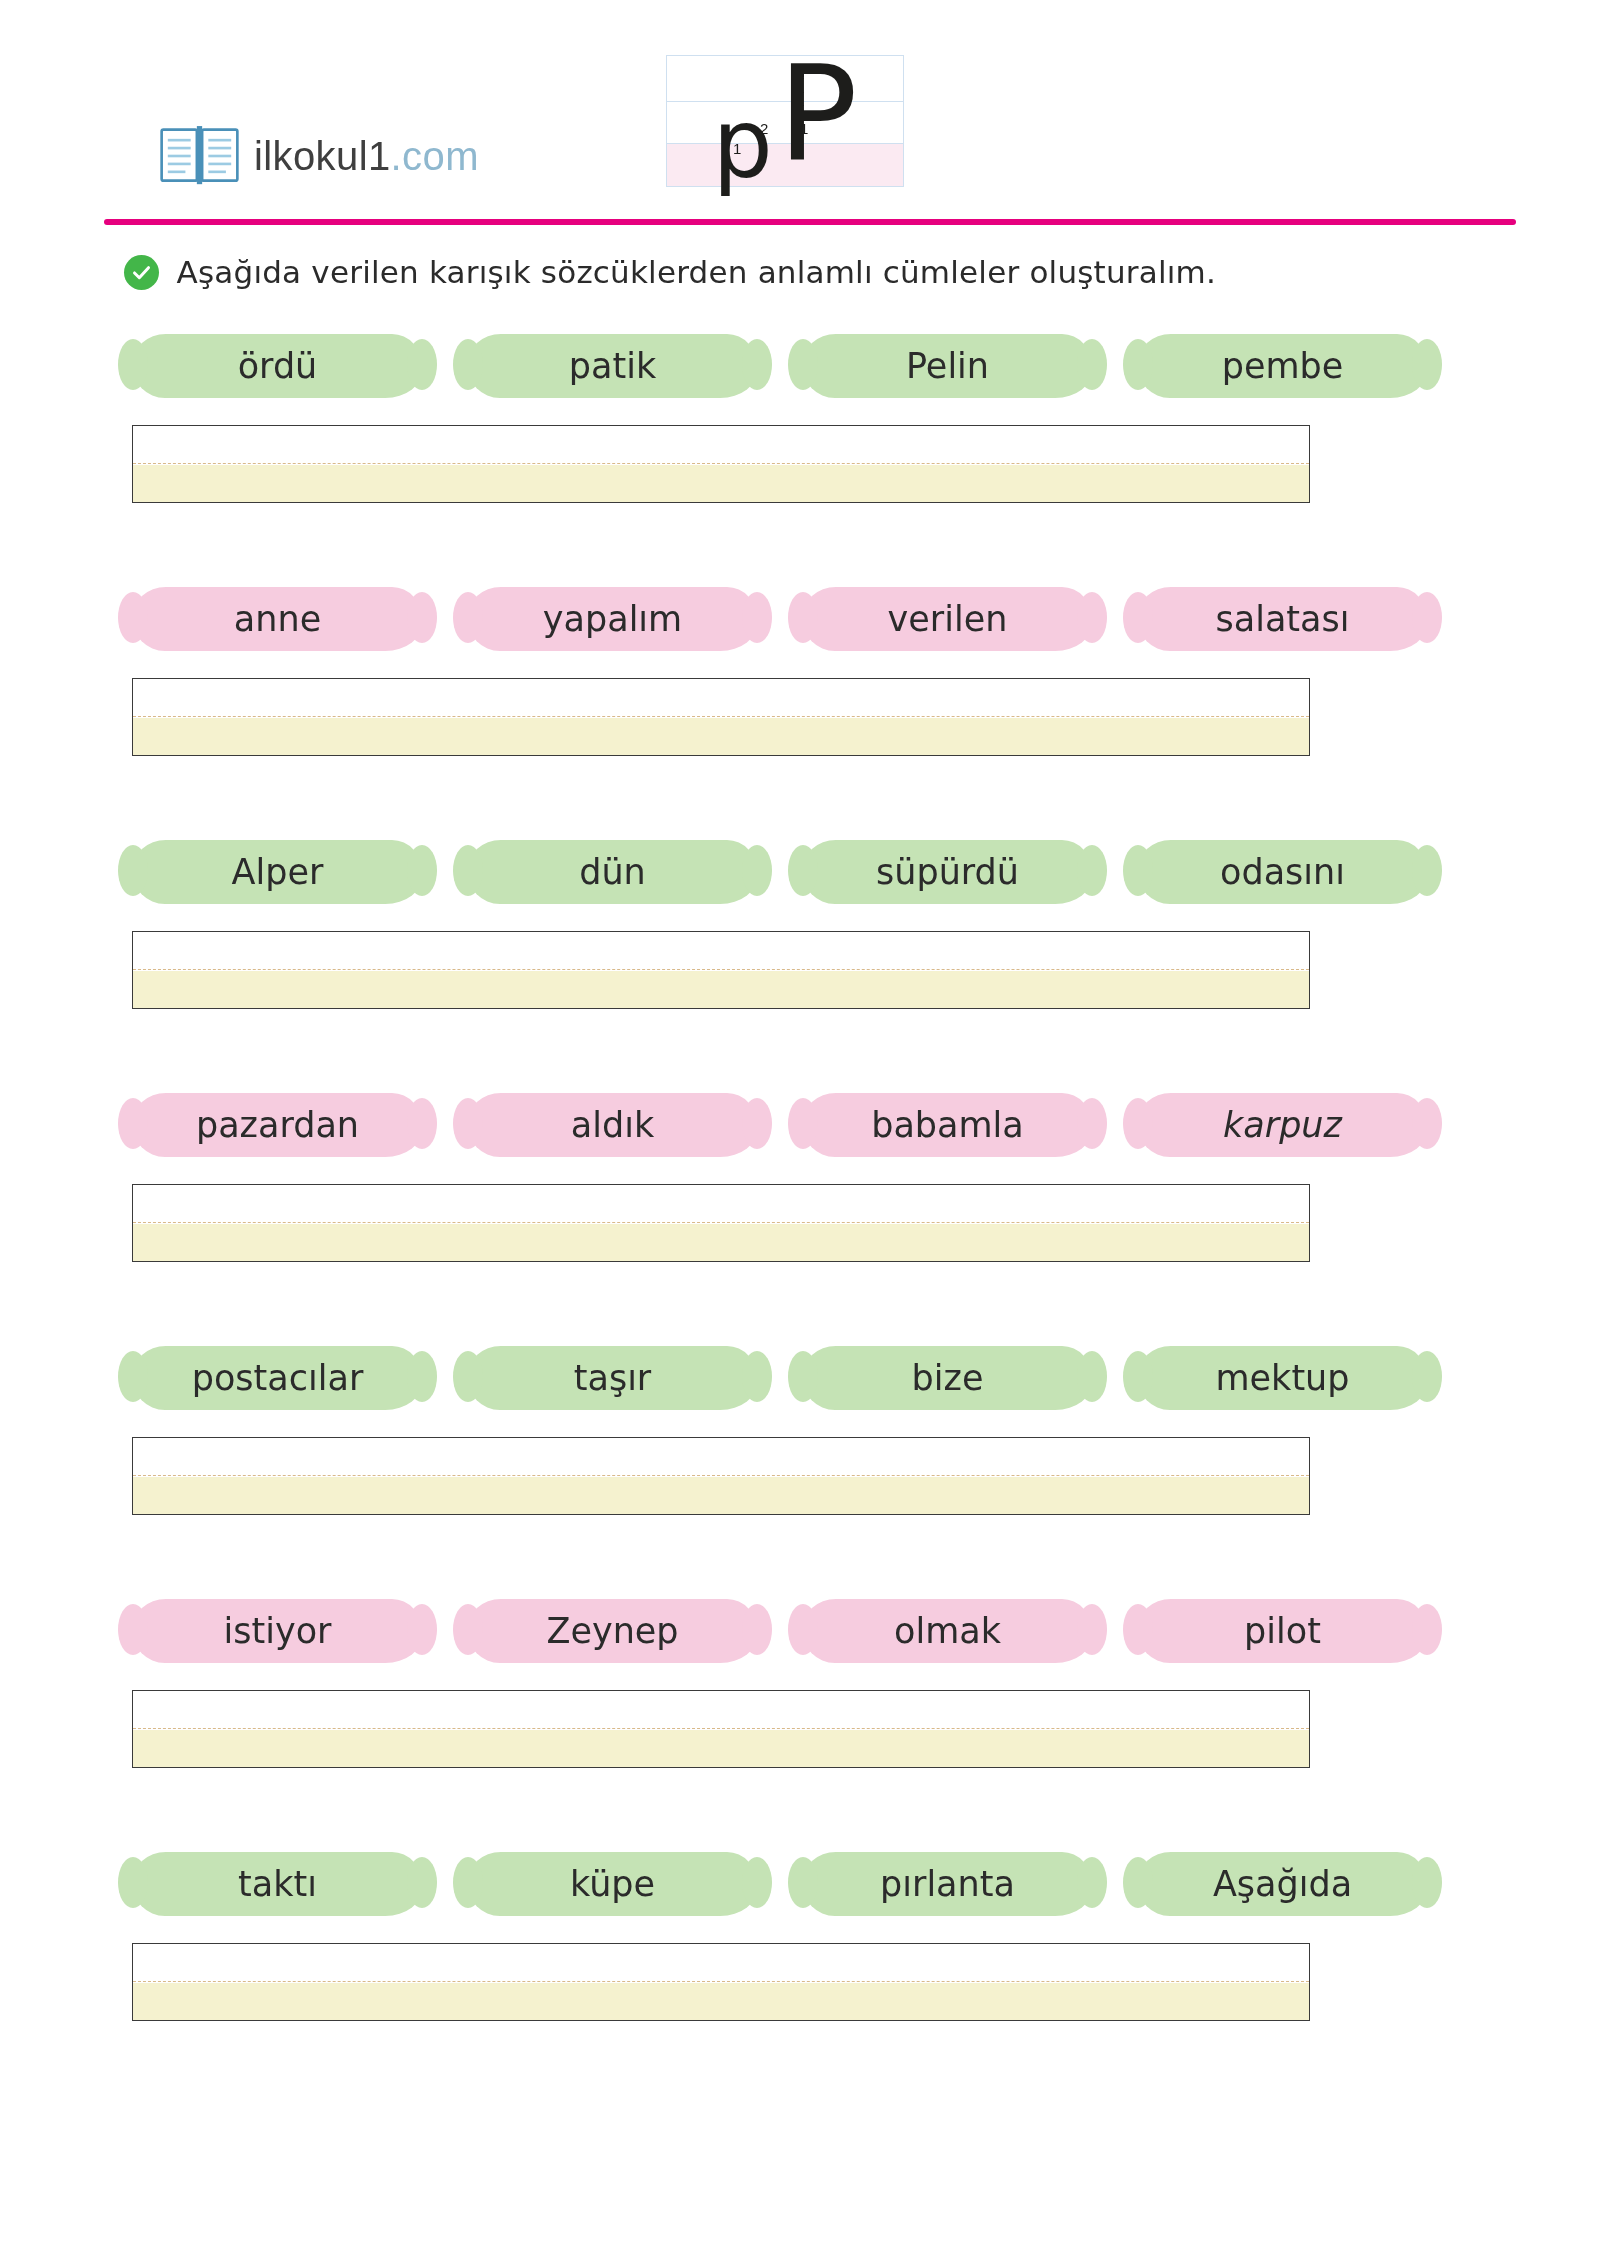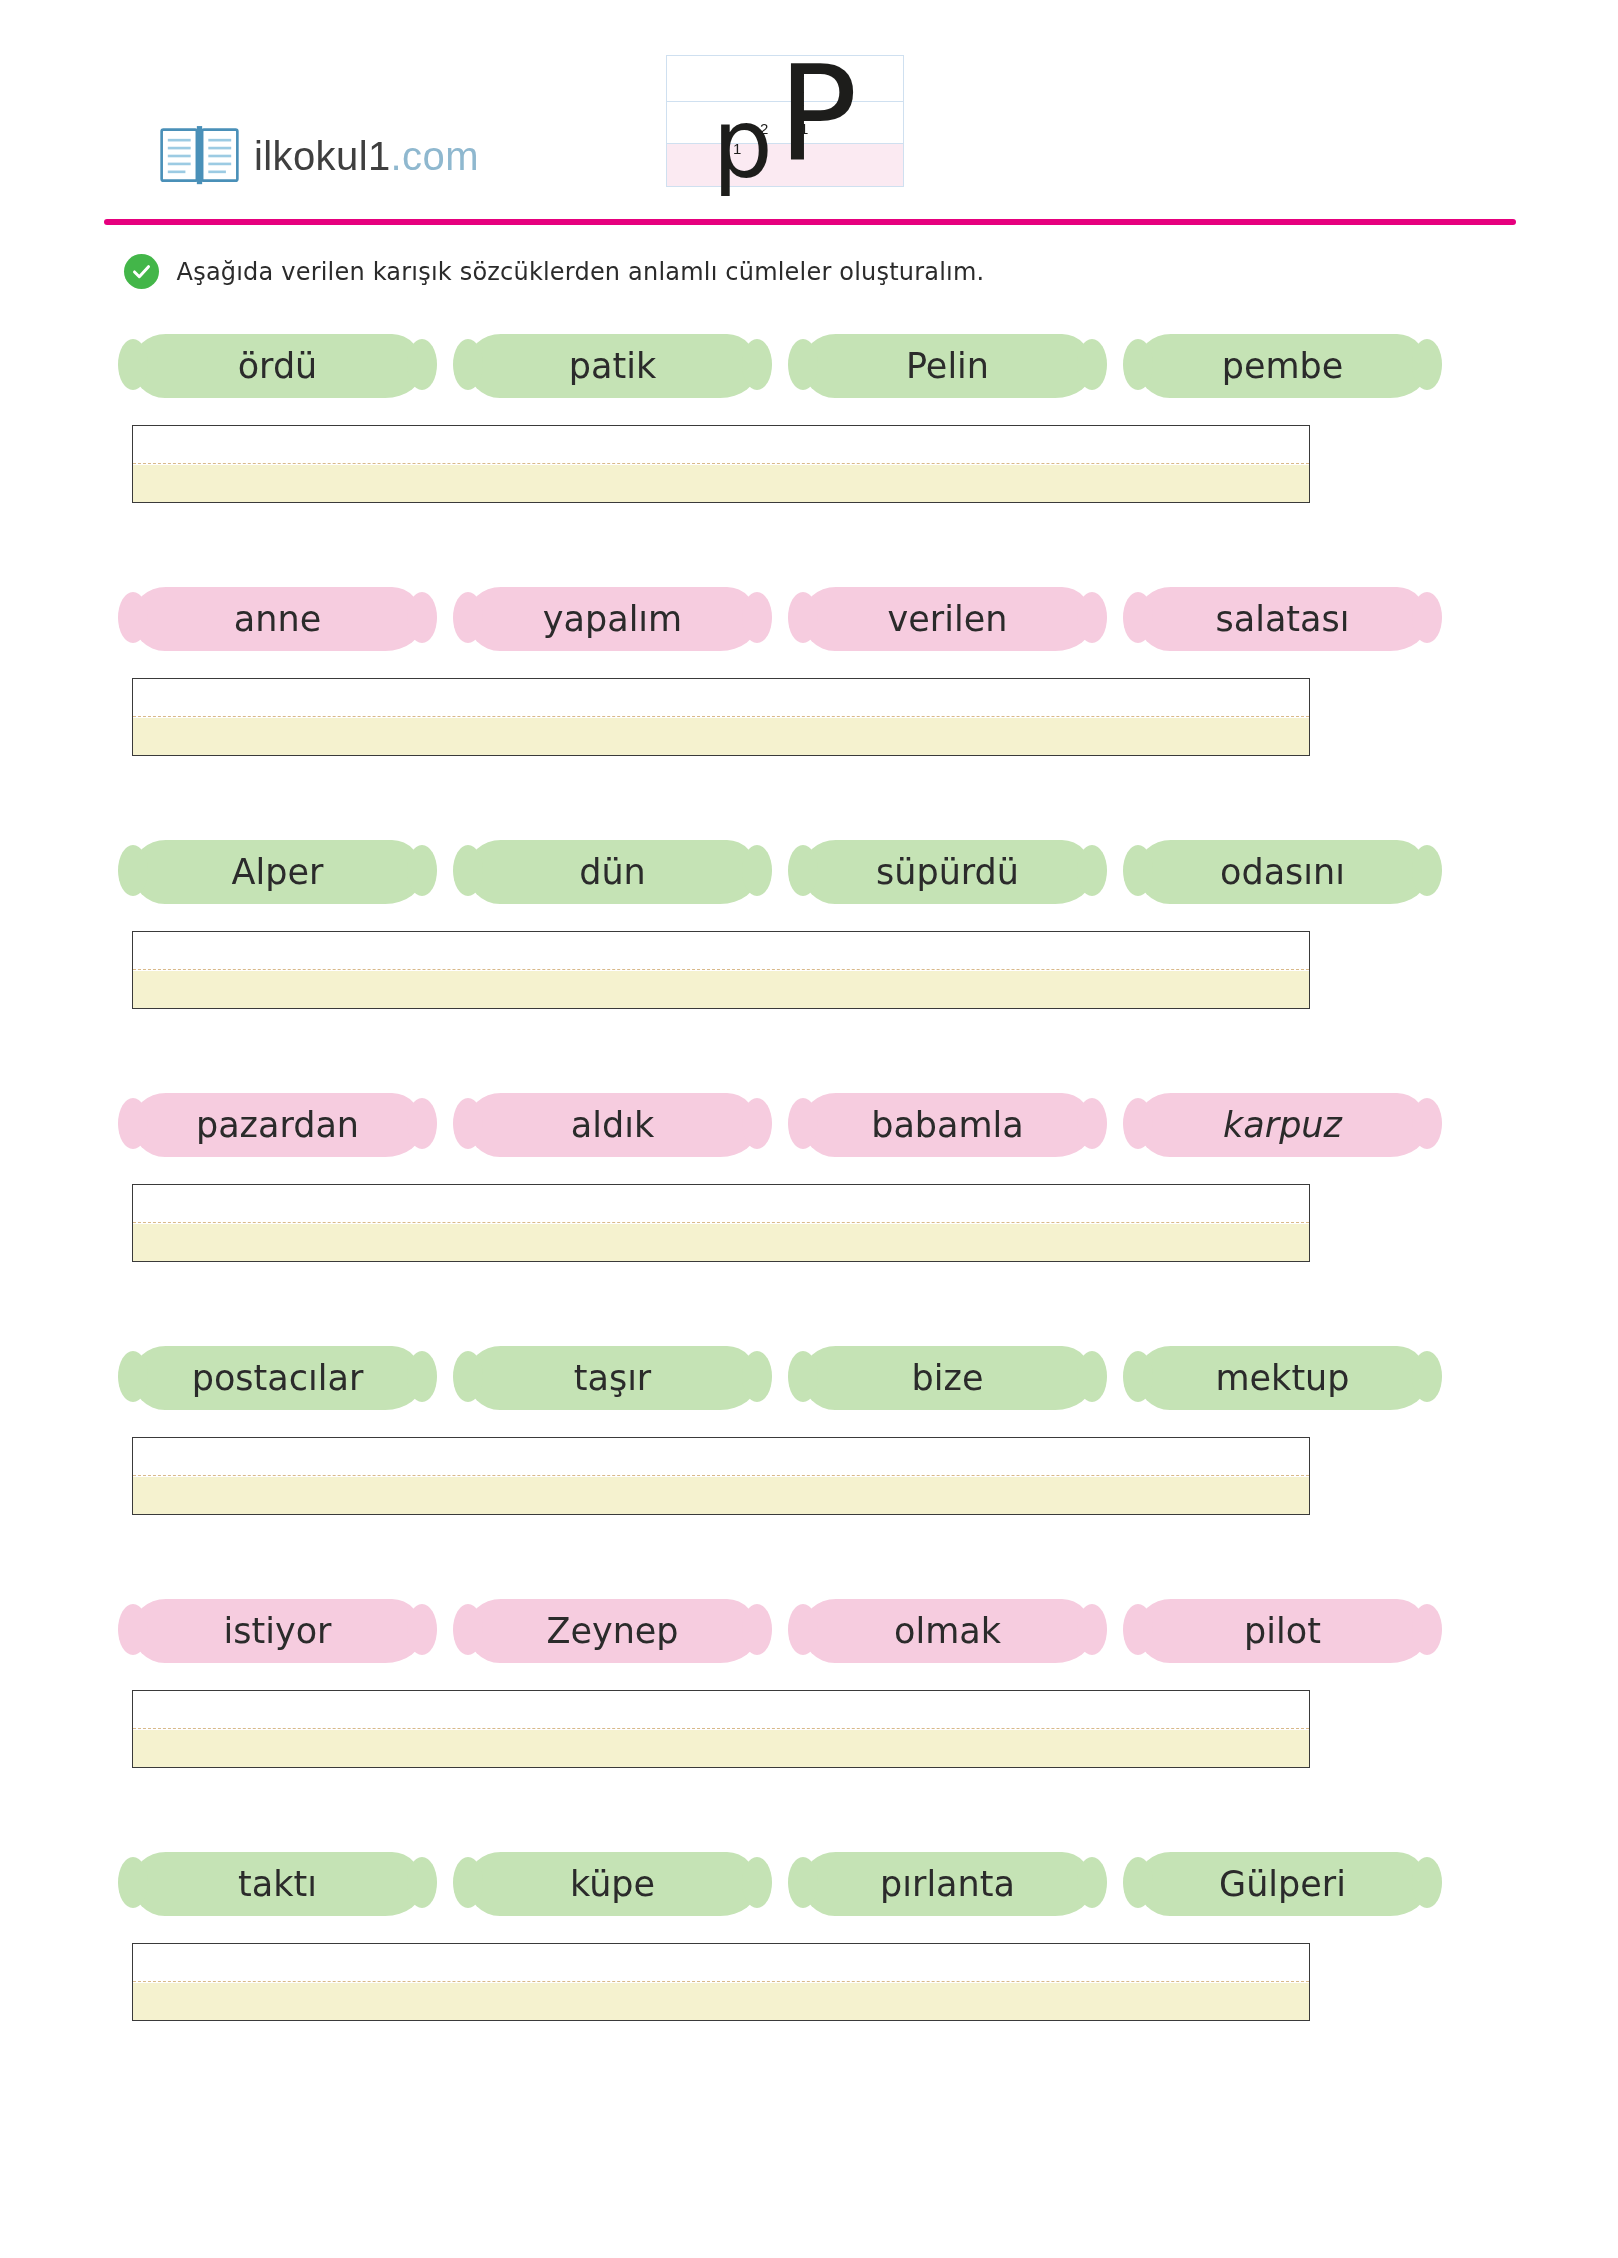--- a/index.html
+++ b/index.html
@@ -113,21 +113,21 @@
   }
   .check-badge {
     width: 35px; height: 35px;
     border-radius: 50%;
     background: #43b649;
     display: flex; align-items: center; justify-content: center;
     flex: none;
   }
   .check-badge svg { width: 21px; height: 21px; display: block; }
   .instruction-text {
-    font-size: 24px;
+    font-size: 31px;
     color: #2b2b2b;
     font-family: "DejaVu Sans", sans-serif;
     letter-spacing: 0.2px;
     white-space: nowrap;
   }
 
   
   .sheet {
     position: absolute;
     left: 0; top: 318px;
@@ -422,21 +422,21 @@
       <div class="word-cell" style="flex:0 0 291px; margin-left:44px;">
         <span class="blob green"></span>
         <span class="word-label">küpe</span>
       </div>
       <div class="word-cell" style="flex:0 0 291px; margin-left:44px;">
         <span class="blob green"></span>
         <span class="word-label">pırlanta</span>
       </div>
       <div class="word-cell" style="flex:0 0 291px; margin-left:44px;">
         <span class="blob green"></span>
-        <span class="word-label">Gülperi</span>
+        <span class="word-label">Aşağıda</span>
       </div>
     </div>
     <div class="write-lines">
       <span class="lower-band"></span>
       <span class="mid-dash"></span>
     </div>
   </div>
 
 </div>
 

